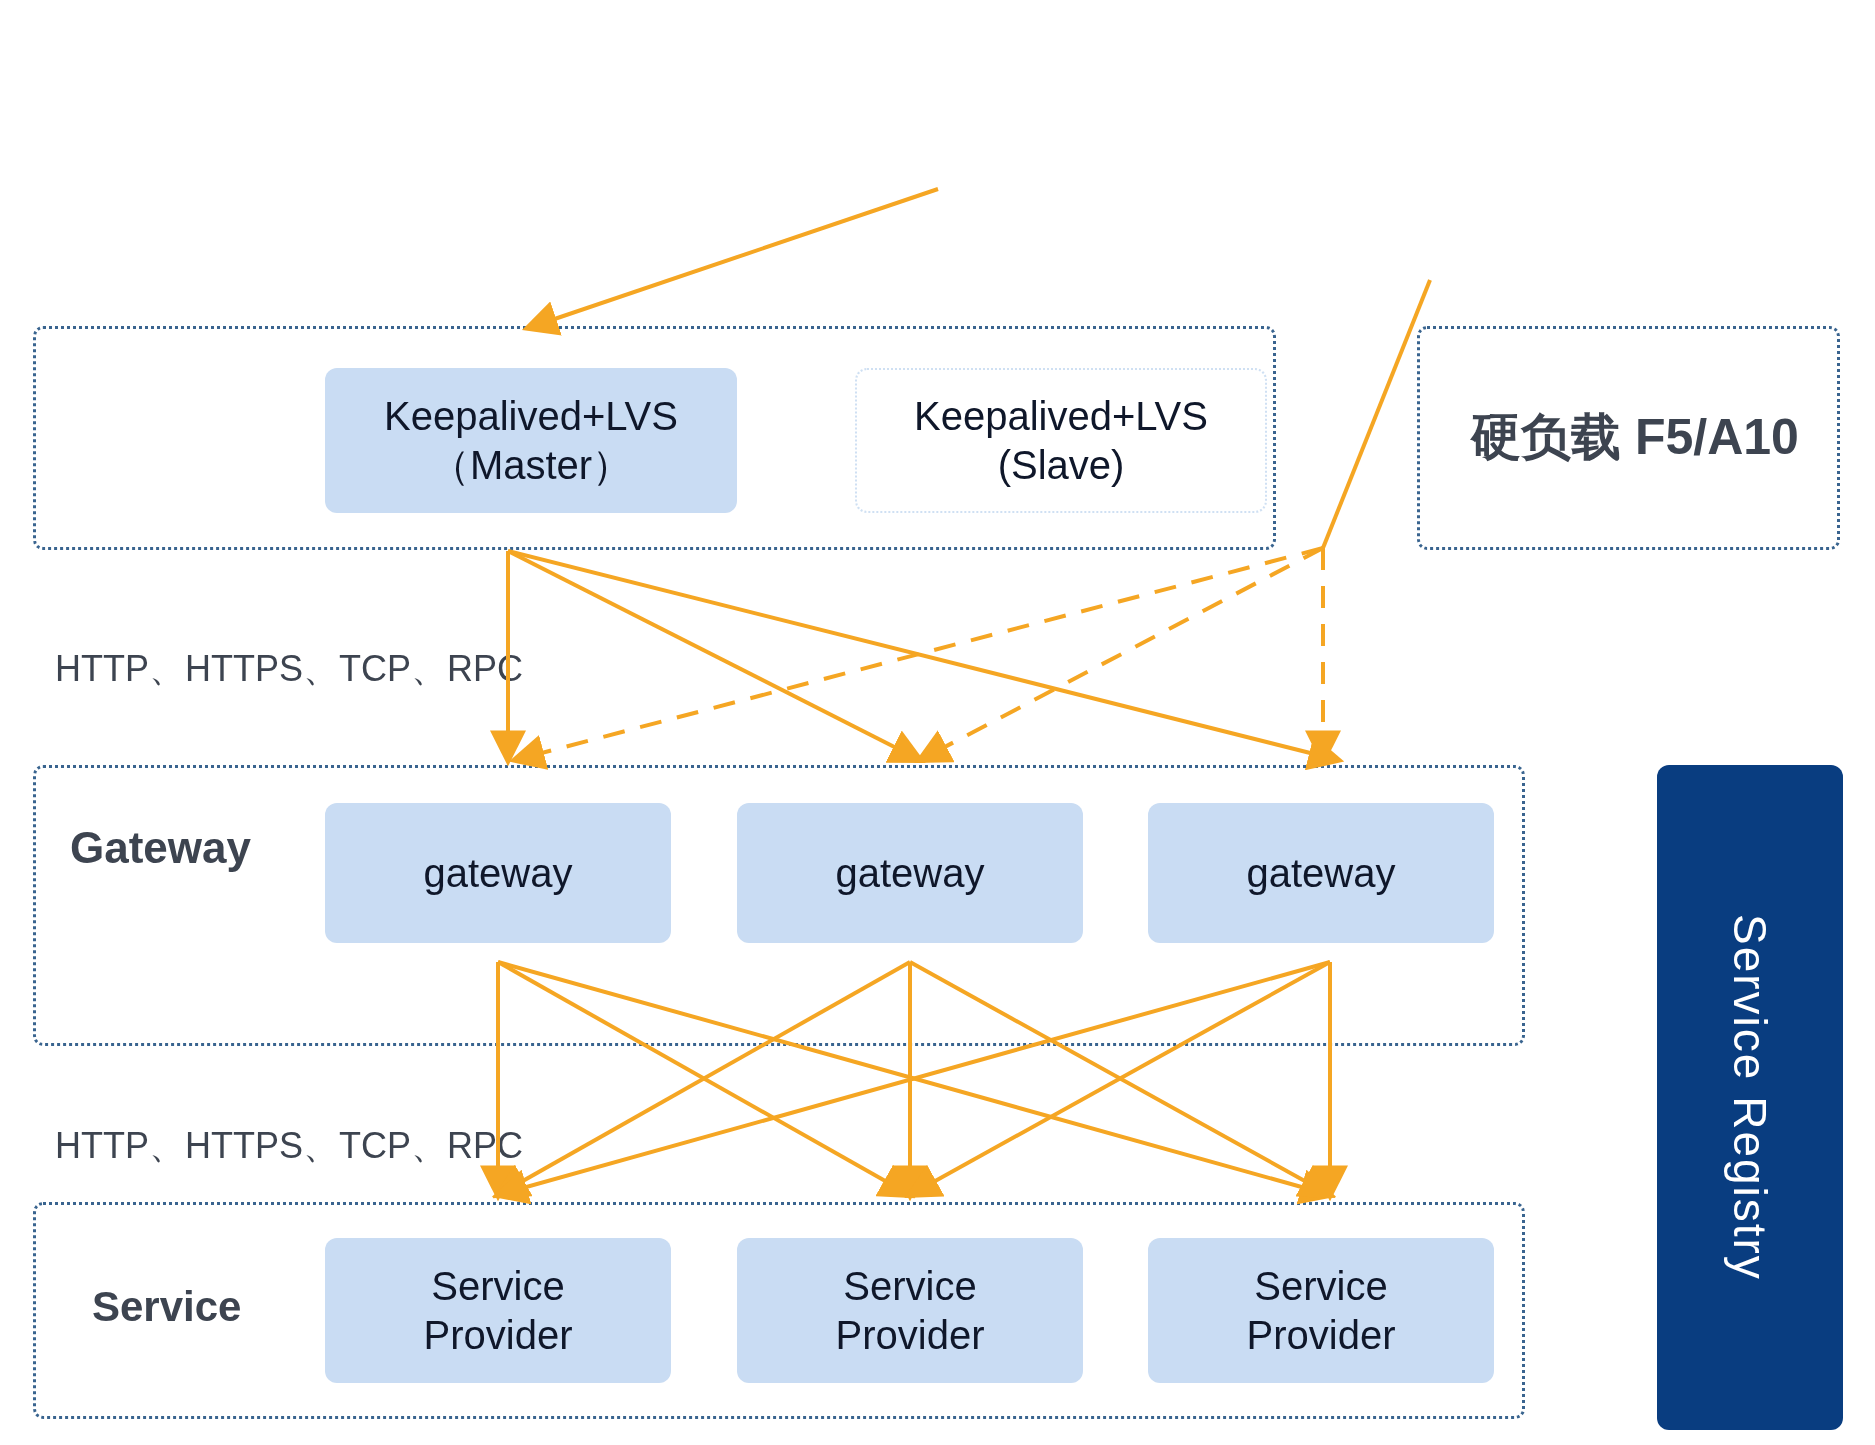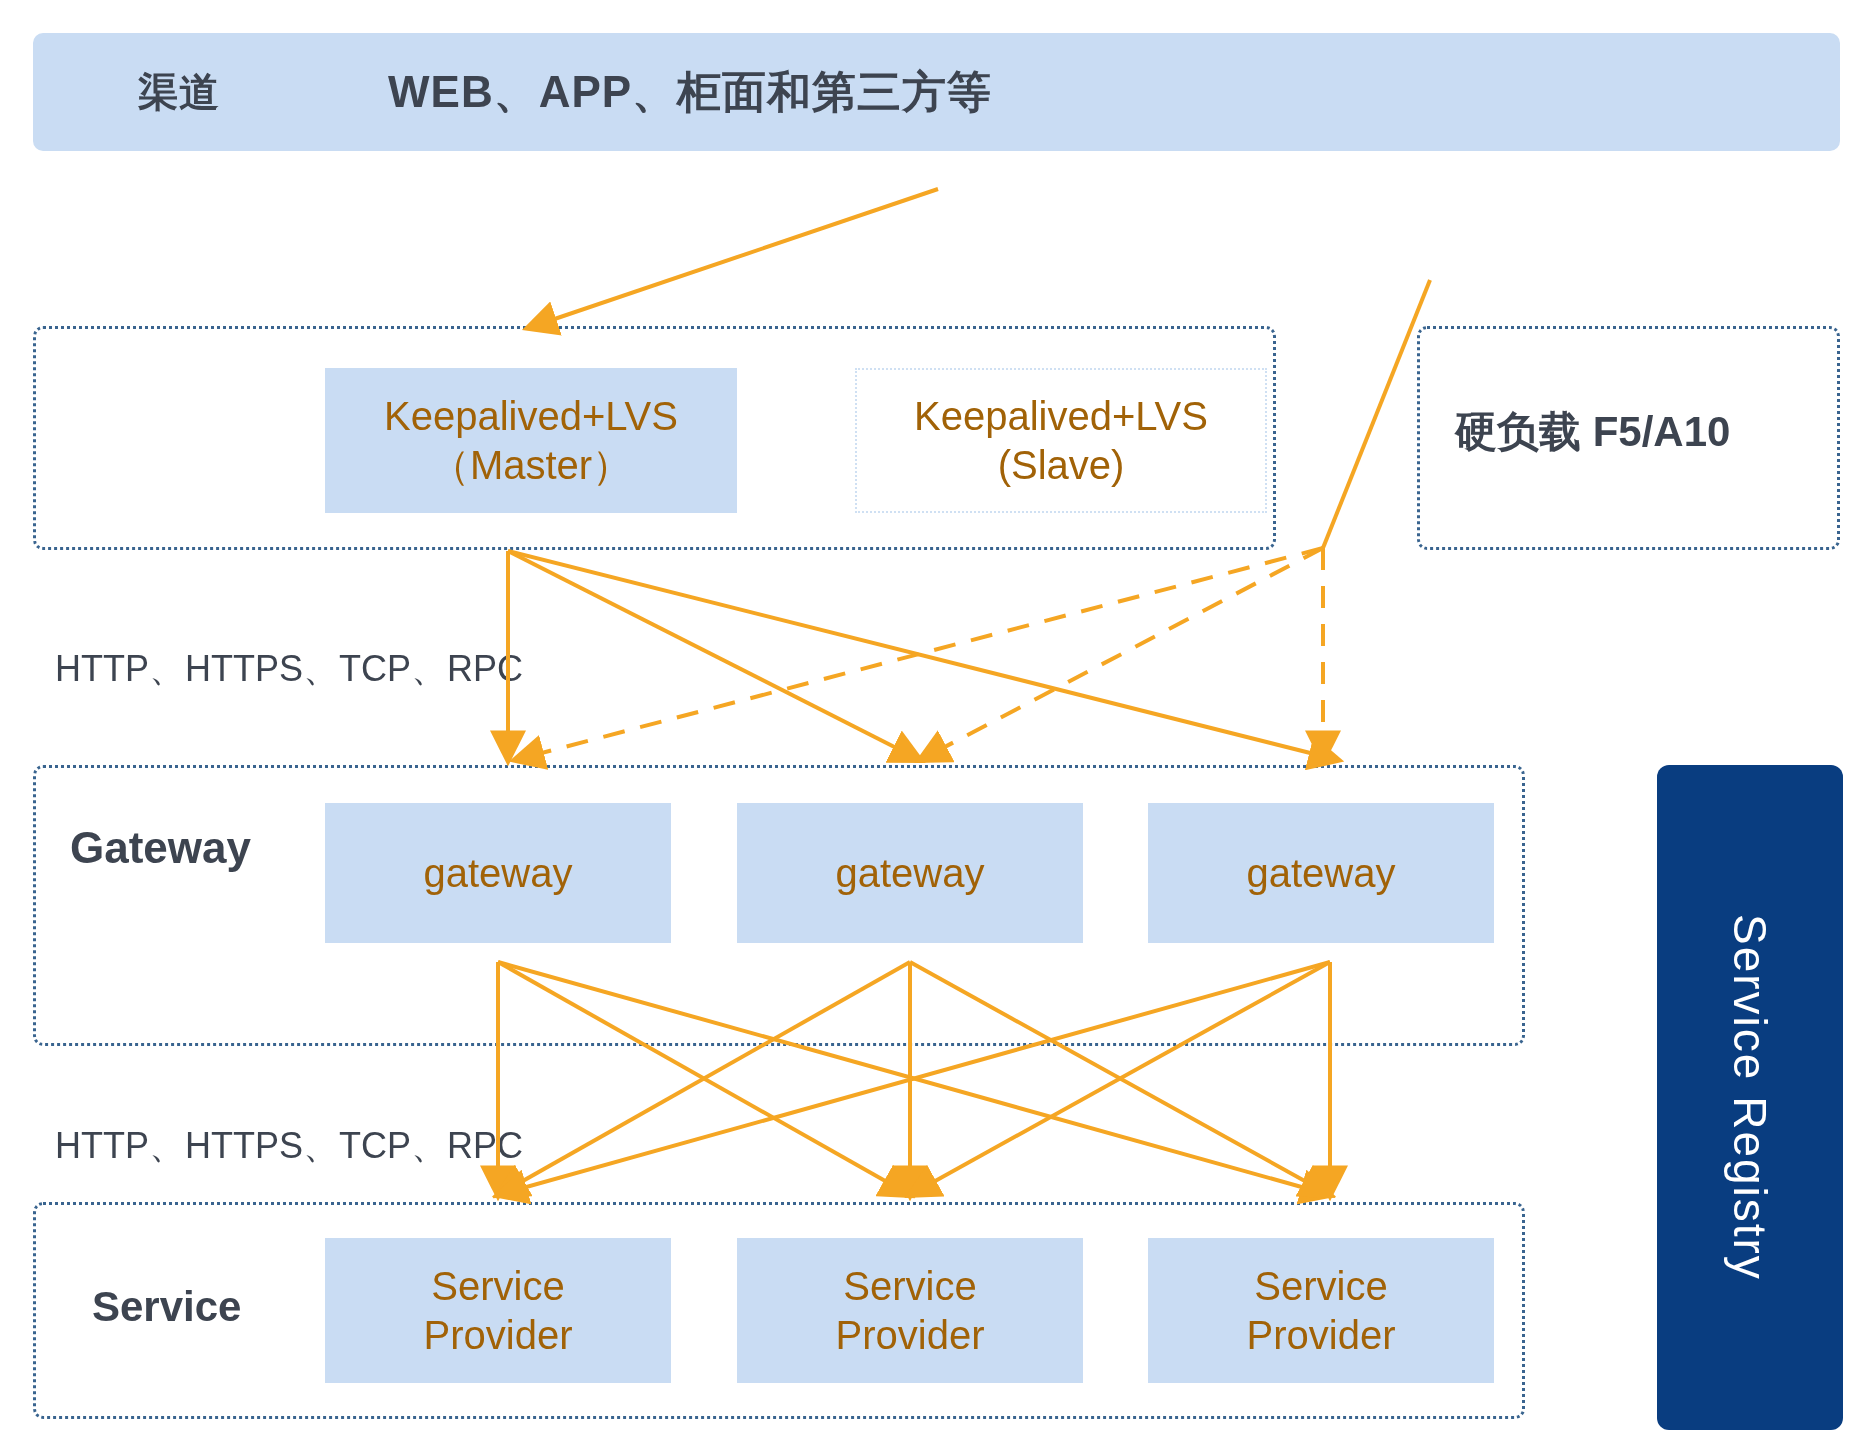--- a/index.html
+++ b/index.html
@@ -66,33 +66,34 @@
     line-height: 1.18;
     text-align: center;
     white-space: pre-line;
   }
   #vip-label   { left: 120px; top: 385px; width: 180px; font-size: 42px; }
   #gw-label    { left: 70px;  top: 822px; width: 230px; font-size: 44px; text-align: left;}
   #svc-label   { left: 92px;  top: 1282px;width: 220px; font-size: 42px; text-align: left;}
   #hw-label {
     position: absolute;
     left: 1455px; top: 404px; width: 360px;
-    font-size: 42px; font-weight: bold; color: #3d4450;
+    font-size: 50px; font-weight: bold; color: #3d4450;
+    text-align: center;
   }
 
   
   .node {
     position: absolute;
     background: #c9dcf3;
-    border-radius: 0;
+    border-radius: 12px;
     display: flex;
     align-items: center;
     justify-content: center;
     text-align: center;
-    color: #a16207;
+    color: #0f172a;
     line-height: 1.22;
     white-space: pre-line;
     box-sizing: border-box;
   }
   .node.ghost {
     background: #ffffff;
     border: 2px dotted #cfe0f3;
   }
 
   #lvs-master { left: 325px;  top: 368px;  width: 412px; height: 145px; font-size: 40px; }
@@ -145,24 +146,20 @@
     left: 0; top: 0;
     width: 1875px; height: 1445px;
     pointer-events: none;
   }
 </style>
 </head>
 <body>
 
 <div id="canvas">
 
-  <div class="channel-banner">
-    <span class="channel-label">渠道</span>
-    <span class="channel-title">WEB、APP、柜面和第三方等</span>
-  </div>
 
   <div class="layer-box" id="vip-layer"></div>
   <div class="node" id="lvs-master">Keepalived+LVS
 （Master）</div>
   <div class="node ghost" id="lvs-slave">Keepalived+LVS
 (Slave)</div>
 
   <div class="layer-box" id="hw-layer"></div>
   <div id="hw-label">硬负载  F5/A10</div>
 

